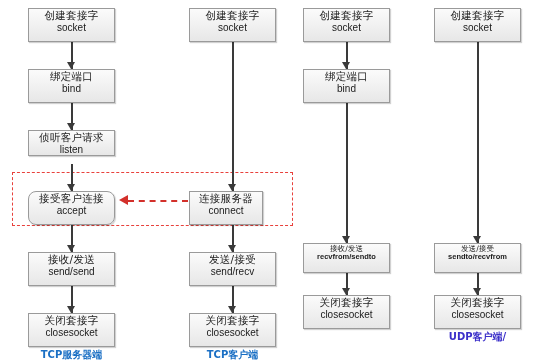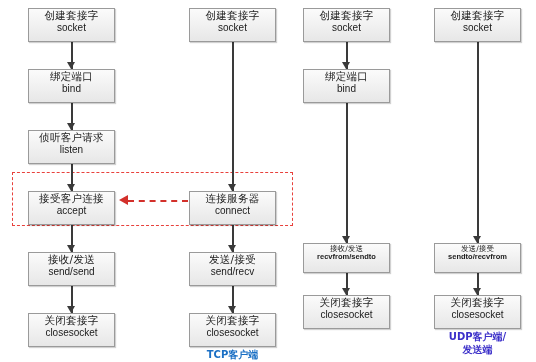--- a/index.html
+++ b/index.html
@@ -119,52 +119,55 @@
   <div class="arrowhead" style="left:67px; top:306px;"></div>
 
   <div class="node" style="left:28px; top:8px; width:87px; height:34px;">
     <span class="cn">创建套接字</span>
     <span class="en">socket</span>
   </div>
   <div class="node" style="left:28px; top:69px; width:87px; height:34px;">
     <span class="cn">绑定端口</span>
     <span class="en">bind</span>
   </div>
-  <div class="node" style="left:28px; top:130px; width:87px; height:34px;">
+  <div class="node" style="left:28px; top:130px; width:87px; height:26px;">
     <span class="cn">侦听客户请求</span>
     <span class="en">listen</span>
   </div>
-  <div class="node" style="left:28px; top:191px; width:87px; height:34px;">
+  <div class="node" style="left:28px; top:191px; width:87px; height:34px;border-radius:8px;">
     <span class="cn">接受客户连接</span>
     <span class="en">accept</span>
   </div>
   <div class="node" style="left:28px; top:252px; width:87px; height:34px;">
     <span class="cn">接收/发送</span>
     <span class="en">send/send</span>
   </div>
   <div class="node" style="left:28px; top:313px; width:87px; height:34px;">
     <span class="cn">关闭套接字</span>
     <span class="en">closesocket</span>
   </div>
 
+  <div class="caption tcp" style="left:16px; top:349px; width:111px;">
+    <div>TCP服务器端</div>
+  </div>
 
   <div class="conn" style="left:232px; top:42px; height:149px;"></div>
   <div class="arrowhead" style="left:228px; top:184px;"></div>
 
   <div class="conn" style="left:232px; top:225px; height:27px;"></div>
   <div class="arrowhead" style="left:228px; top:245px;"></div>
 
   <div class="conn" style="left:232px; top:286px; height:27px;"></div>
   <div class="arrowhead" style="left:228px; top:306px;"></div>
 
   <div class="node" style="left:189px; top:8px; width:87px; height:34px;">
     <span class="cn">创建套接字</span>
     <span class="en">socket</span>
   </div>
-  <div class="node" style="left:189px; top:191px; width:87px; height:34px;">
+  <div class="node" style="left:189px; top:191px; width:74px; height:34px;">
     <span class="cn">连接服务器</span>
     <span class="en">connect</span>
   </div>
   <div class="node" style="left:189px; top:252px; width:87px; height:34px;">
     <span class="cn">发送/接受</span>
     <span class="en">send/recv</span>
   </div>
   <div class="node" style="left:189px; top:313px; width:87px; height:34px;">
     <span class="cn">关闭套接字</span>
     <span class="en">closesocket</span>
@@ -215,16 +218,15 @@
     <span class="cn">发送/接受</span>
     <span class="en">sendto/recvfrom</span>
   </div>
   <div class="node" style="left:434px; top:295px; width:87px; height:34px;">
     <span class="cn">关闭套接字</span>
     <span class="en">closesocket</span>
   </div>
 
   <div class="caption udp" style="left:422px; top:331px; width:111px;">
     <div>UDP客户端/</div>
-    <div>发送端</div>
   </div>
 
 </div>
 
 </body></html>

